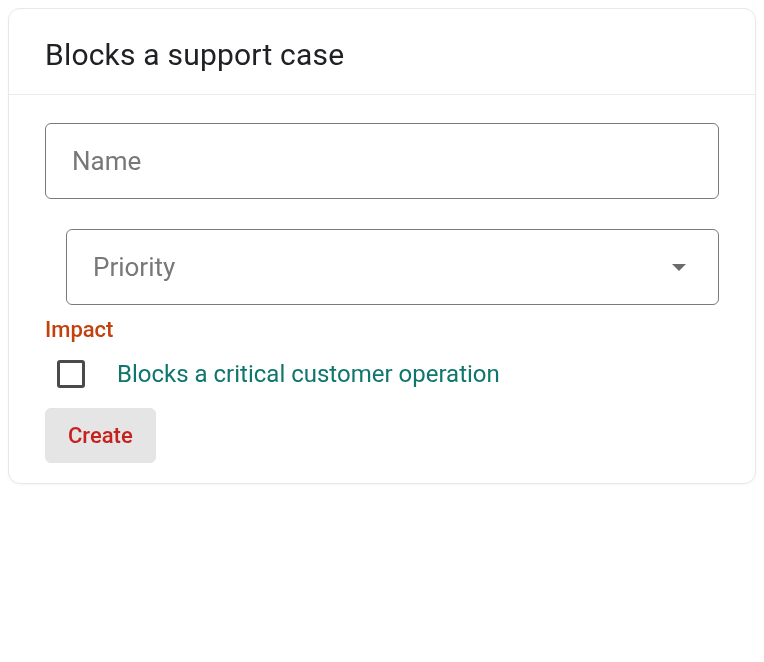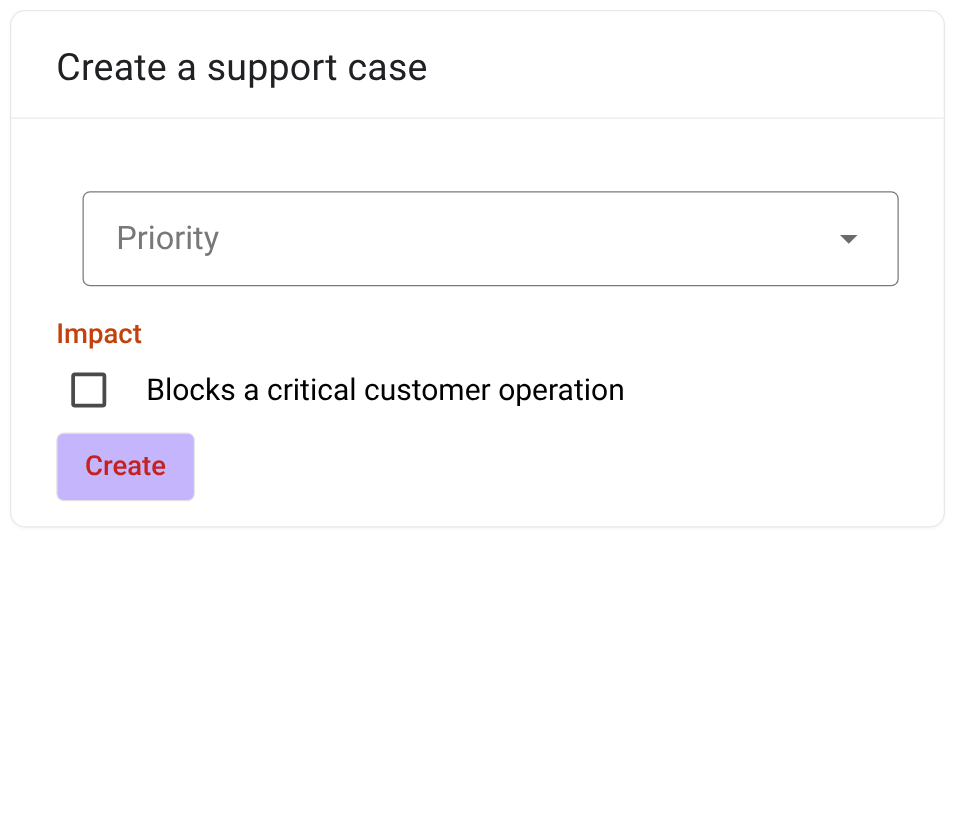--- a/index.html
+++ b/index.html
@@ -52,21 +52,21 @@
     outline: none;
     font-family: inherit;
   }
   .text-input::placeholder {
     color: #787878;
     font-weight: 400;
   }
   .select-wrap {
     position: relative;
     margin-top: 30px;
-    margin-bottom: 26px;
+    margin-bottom: 12px;
     padding-left: 21px;
   }
   .select-input {
     width: 100%;
     height: 76px;
     border: 1px solid #7a7a7a;
     border-radius: 6px;
     padding: 0 26px;
     font-size: 26px;
     color: #787878;
@@ -103,45 +103,48 @@
     width: 28px;
     height: 28px;
     border: 3px solid #4a4a4a;
     border-radius: 3px;
     margin-right: 32px;
     cursor: pointer;
     flex-shrink: 0;
   }
   .checkbox-label {
     font-size: 24px;
-    color: #000000;
+    color: #0f766e;
   }
   .create-btn {
     display: inline-block;
     border: 1px solid #e4e4e4;
     border-radius: 6px;
-    background: #c4b5fd;
+    background: #e5e5e5;
     color: #c5221f;
     font-size: 22px;
     font-weight: 500;
     padding: 14px 22px;
     cursor: pointer;
     font-family: inherit;
   }
 </style>
 </head>
 <body>
 
 <div class="card">
   <div class="card-header">
-    <h1 class="card-title">Create a support case</h1>
+    <h1 class="card-title">Blocks a support case</h1>
   </div>
   <div class="divider"></div>
   <div class="card-body">
 
+    <div class="form-field">
+      <input type="text" class="text-input" placeholder="Name" style="">
+    </div>
 
 
     <div class="select-wrap">
       <div class="select-input">
         <span class="select-label">Priority</span>
         <span class="dropdown-icon"></span>
       </div>
     </div>
 
     <div class="section-label">Impact</div>

